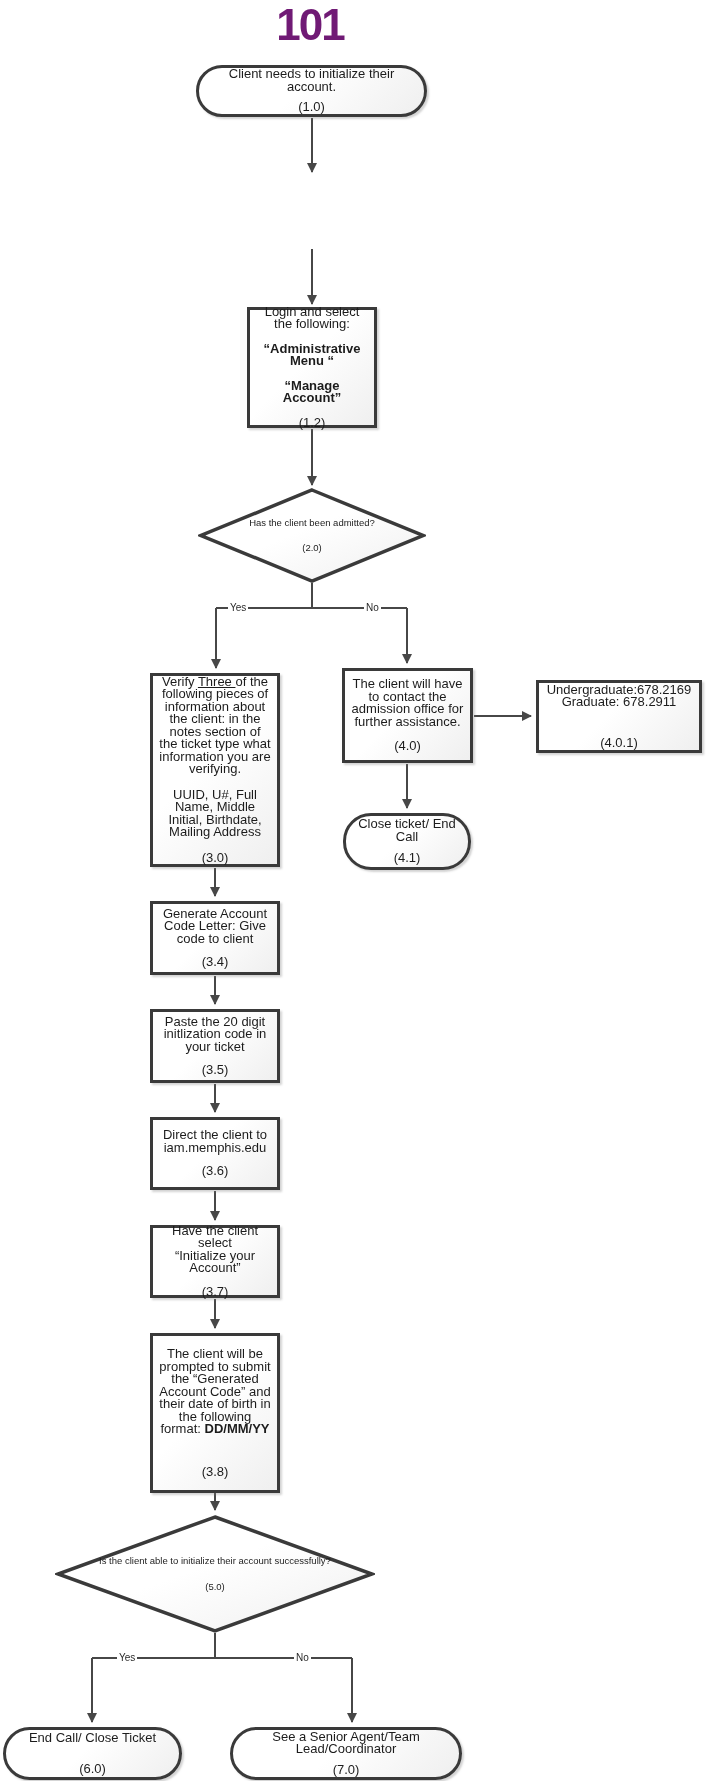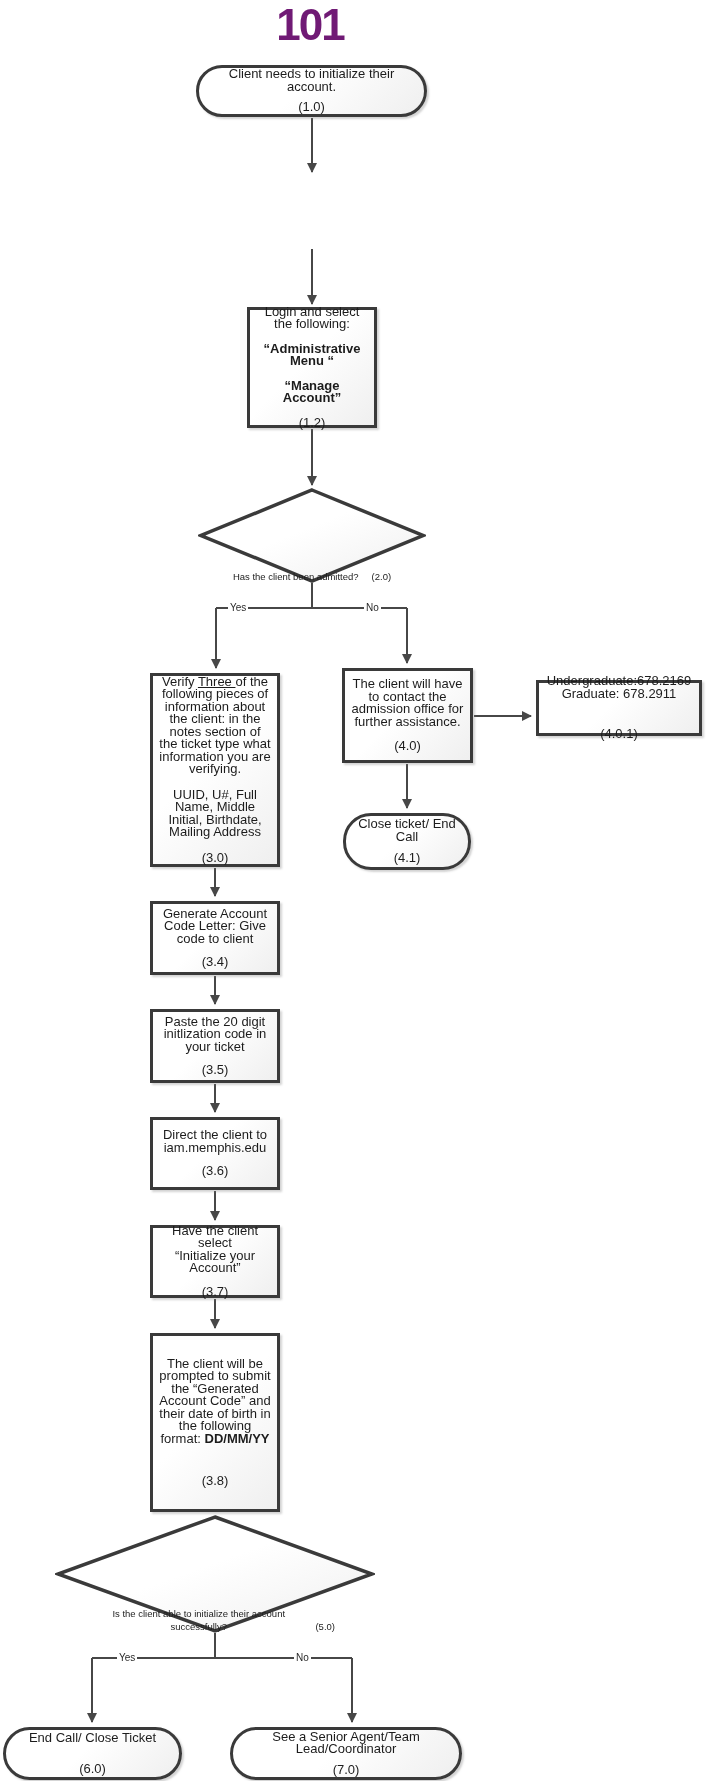--- a/index.html
+++ b/index.html
@@ -20,21 +20,21 @@
     display:flex;flex-direction:column;align-items:center;justify-content:center;
     text-align:center;font-size:13px;line-height:12.5px;padding:4px 6px;gap:12px;
   }
   .pill{border-radius:28px;}
   .diamond{
     position:absolute;z-index:1;text-align:center;font-size:9.5px;line-height:12.5px;
   }
   .diamond svg{position:absolute;left:0;top:0;}
   .diamond .dtext{
     position:absolute;left:0;top:0;width:100%;height:100%;z-index:1;
-    display:flex;align-items:flex-end;justify-content:center;gap:13px;
+    display:flex;flex-direction:column;align-items:center;justify-content:center;gap:13px;
   }
   .ncode{font-weight:normal;}
   .b{font-weight:bold;}
   .bu{font-weight:normal;text-decoration:underline;}
   .link{color:#1aace8;text-decoration:underline;cursor:pointer;}
   .branch-label{
     position:absolute;z-index:2;background:#ffffff;padding:0 2px;
     font-size:10px;line-height:13px;color:#2a2a2a;
   }
 </style>
@@ -108,21 +108,21 @@
     <div><span>Verify </span><span class="bu">Three </span><span>of the following pieces of information about the client: in the notes section of the ticket type what information you are verifying.</span></div>
     <div>UUID, U#, Full Name, Middle Initial, Birthdate, Mailing Address</div>
     <div class="ncode">(3.0)</div>
   </div>
 
   <div class="node" style="left:342px;top:668px;width:131px;height:95px;gap:12px;">
     <div>The client will have to contact the admission office for further assistance.</div>
     <div class="ncode">(4.0)</div>
   </div>
 
-  <div class="node" style="left:536px;top:680px;width:166px;height:56px;gap:28px;">
+  <div class="node" style="left:536px;top:680px;width:166px;height:73px;gap:28px;">
     <div>
       <span>Undergraduate:678.2169</span><br>
       <span>Graduate: 678.2911</span>
     </div>
     <div class="ncode">(4.0.1)</div>
   </div>
 
   <div class="node pill" style="left:343px;top:813px;width:128px;height:57px;gap:9px;">
     <div>Close ticket/ End Call</div>
     <div class="ncode">(4.1)</div>
@@ -144,21 +144,21 @@
   </div>
 
   <div class="node" style="left:150px;top:1225px;width:130px;height:73px;gap:11px;">
     <div>
       <span>Have the client select</span><br>
       <span>“Initialize your Account”</span>
     </div>
     <div class="ncode">(3.7)</div>
   </div>
 
-  <div class="node" style="left:150px;top:1333px;width:130px;height:179px;gap:30px;">
+  <div class="node" style="left:150px;top:1333px;width:130px;height:160px;gap:30px;">
     <div>
       <span>The client will be prompted to submit the “Generated</span><br>
       <span>Account Code” and their date of birth in the following format: </span><span class="b">DD/MM/YY</span>
     </div>
     <div class="ncode">(3.8)</div>
   </div>
 
   <div class="diamond" style="left:55px;top:1515px;width:320px;height:118px;">
     <svg width="320" height="118" viewBox="0 0 320 118">
       <polygon points="160,2 317,59 160,116 3,59" fill="url(#shapeGrad)" stroke="#3a3a3a" stroke-width="3.5" stroke-linejoin="miter"></polygon>

